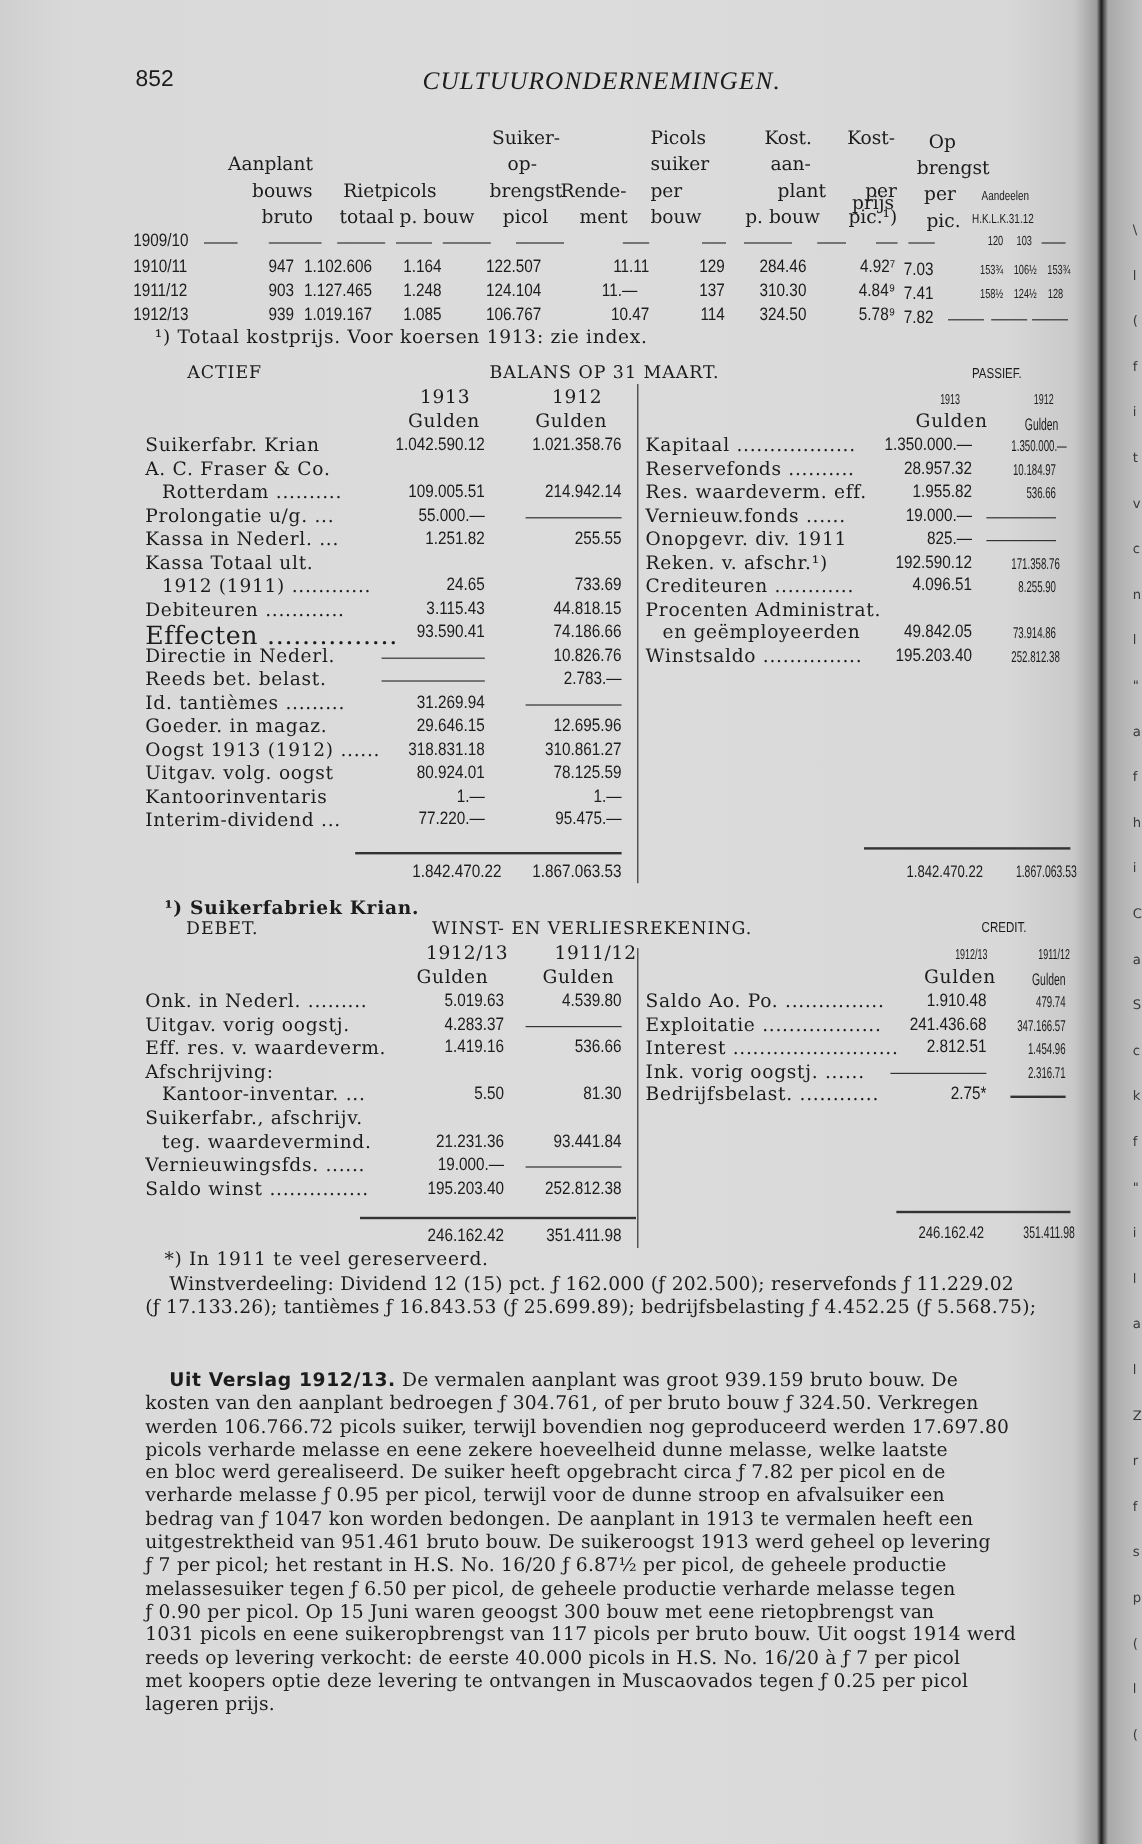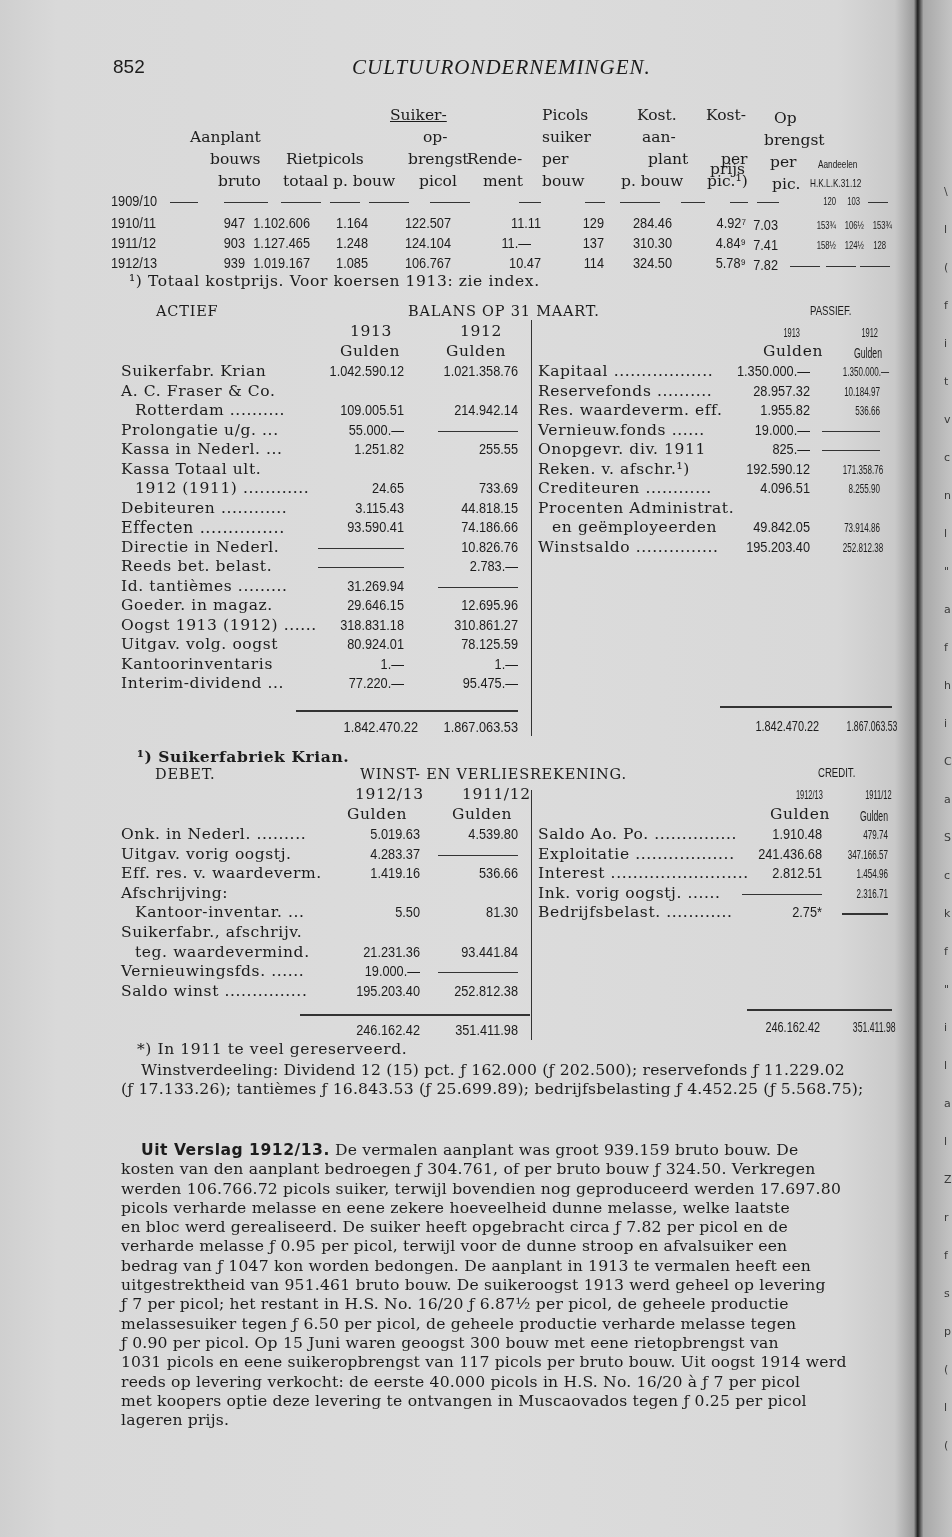--- a/index.html
+++ b/index.html
@@ -47,21 +47,21 @@
   <div class="hdr" style="left:218px; top:171px;">bruto</div>
 
   <div class="hdr" style="left:286px; top:149px;">Riet</div>
   <div class="hdr" style="left:222px; top:171px; left:222px;"></div>
   <div class="hdr" style="left:222px; top:171px;"></div>
   <div class="hdr" style="left:230px; top:171px; left:283px;">totaal</div>
 
   <div class="hdr" style="left:318px; top:149px;">picols</div>
   <div class="hdr" style="left:333px; top:171px;">p. bouw</div>
 
-  <div class="hdr" style="left:390px; top:105px;text-decoration:underline;">Suiker-</div>
+  <div class="hdr" style="left:410px; top:105px;">Suiker-</div>
   <div class="hdr" style="left:423px; top:127px;">op-</div>
   <div class="hdr" style="left:408px; top:149px;">brengst</div>
   <div class="hdr" style="left:419px; top:171px;">picol</div>
 
   <div class="hdr" style="left:467px; top:149px;">Rende-</div>
   <div class="hdr" style="left:483px; top:171px;">ment</div>
 
   <div class="hdr" style="left:542px; top:105px;">Picols</div>
   <div class="hdr" style="left:542px; top:127px;">suiker</div>
   <div class="hdr" style="left:542px; top:149px;">per</div>
@@ -198,21 +198,21 @@
         <div class="t-label" style="left: 135px; top: 479px; font-size: 15.5px;">1912 (1911) ............</div>
         <div class="t-num" style="left: 300px; width: 104px; top: 479px;">24.65</div>
         <div class="t-num" style="left: 410px; width: 108px; top: 479px;">733.69</div>
       </div>
       <div>
         <div class="t-label" style="left: 121px; top: 498.5px; font-size: 15.5px;">Debiteuren ............</div>
         <div class="t-num" style="left: 300px; width: 104px; top: 498.5px;">3.115.43</div>
         <div class="t-num" style="left: 410px; width: 108px; top: 498.5px;">44.818.15</div>
       </div>
       <div>
-        <div class="t-label" style="left: 121px; top: 518px; font-size: 16px; text-align: center;">Effecten ...............</div>
+        <div class="t-label" style="left: 121px; top: 518px; font-size: 21px; text-align: center;">Effecten ...............</div>
         <div class="t-num" style="left: 300px; width: 104px; top: 518px;">93.590.41</div>
         <div class="t-num" style="left: 410px; width: 108px; top: 518px;">74.186.66</div>
       </div>
       <div>
         <div class="t-label" style="left: 121px; top: 537.5px; font-size: 15.5px;">Directie in Nederl.</div>
         <div class="dash" style="left: 318px; width: 86px; top: 547.5px;"></div>
         <div class="t-num" style="left: 410px; width: 108px; top: 537.5px;">10.826.76</div>
       </div>
       <div>
         <div class="t-label" style="left: 121px; top: 557px; font-size: 15.5px;">Reeds bet. belast.</div>

